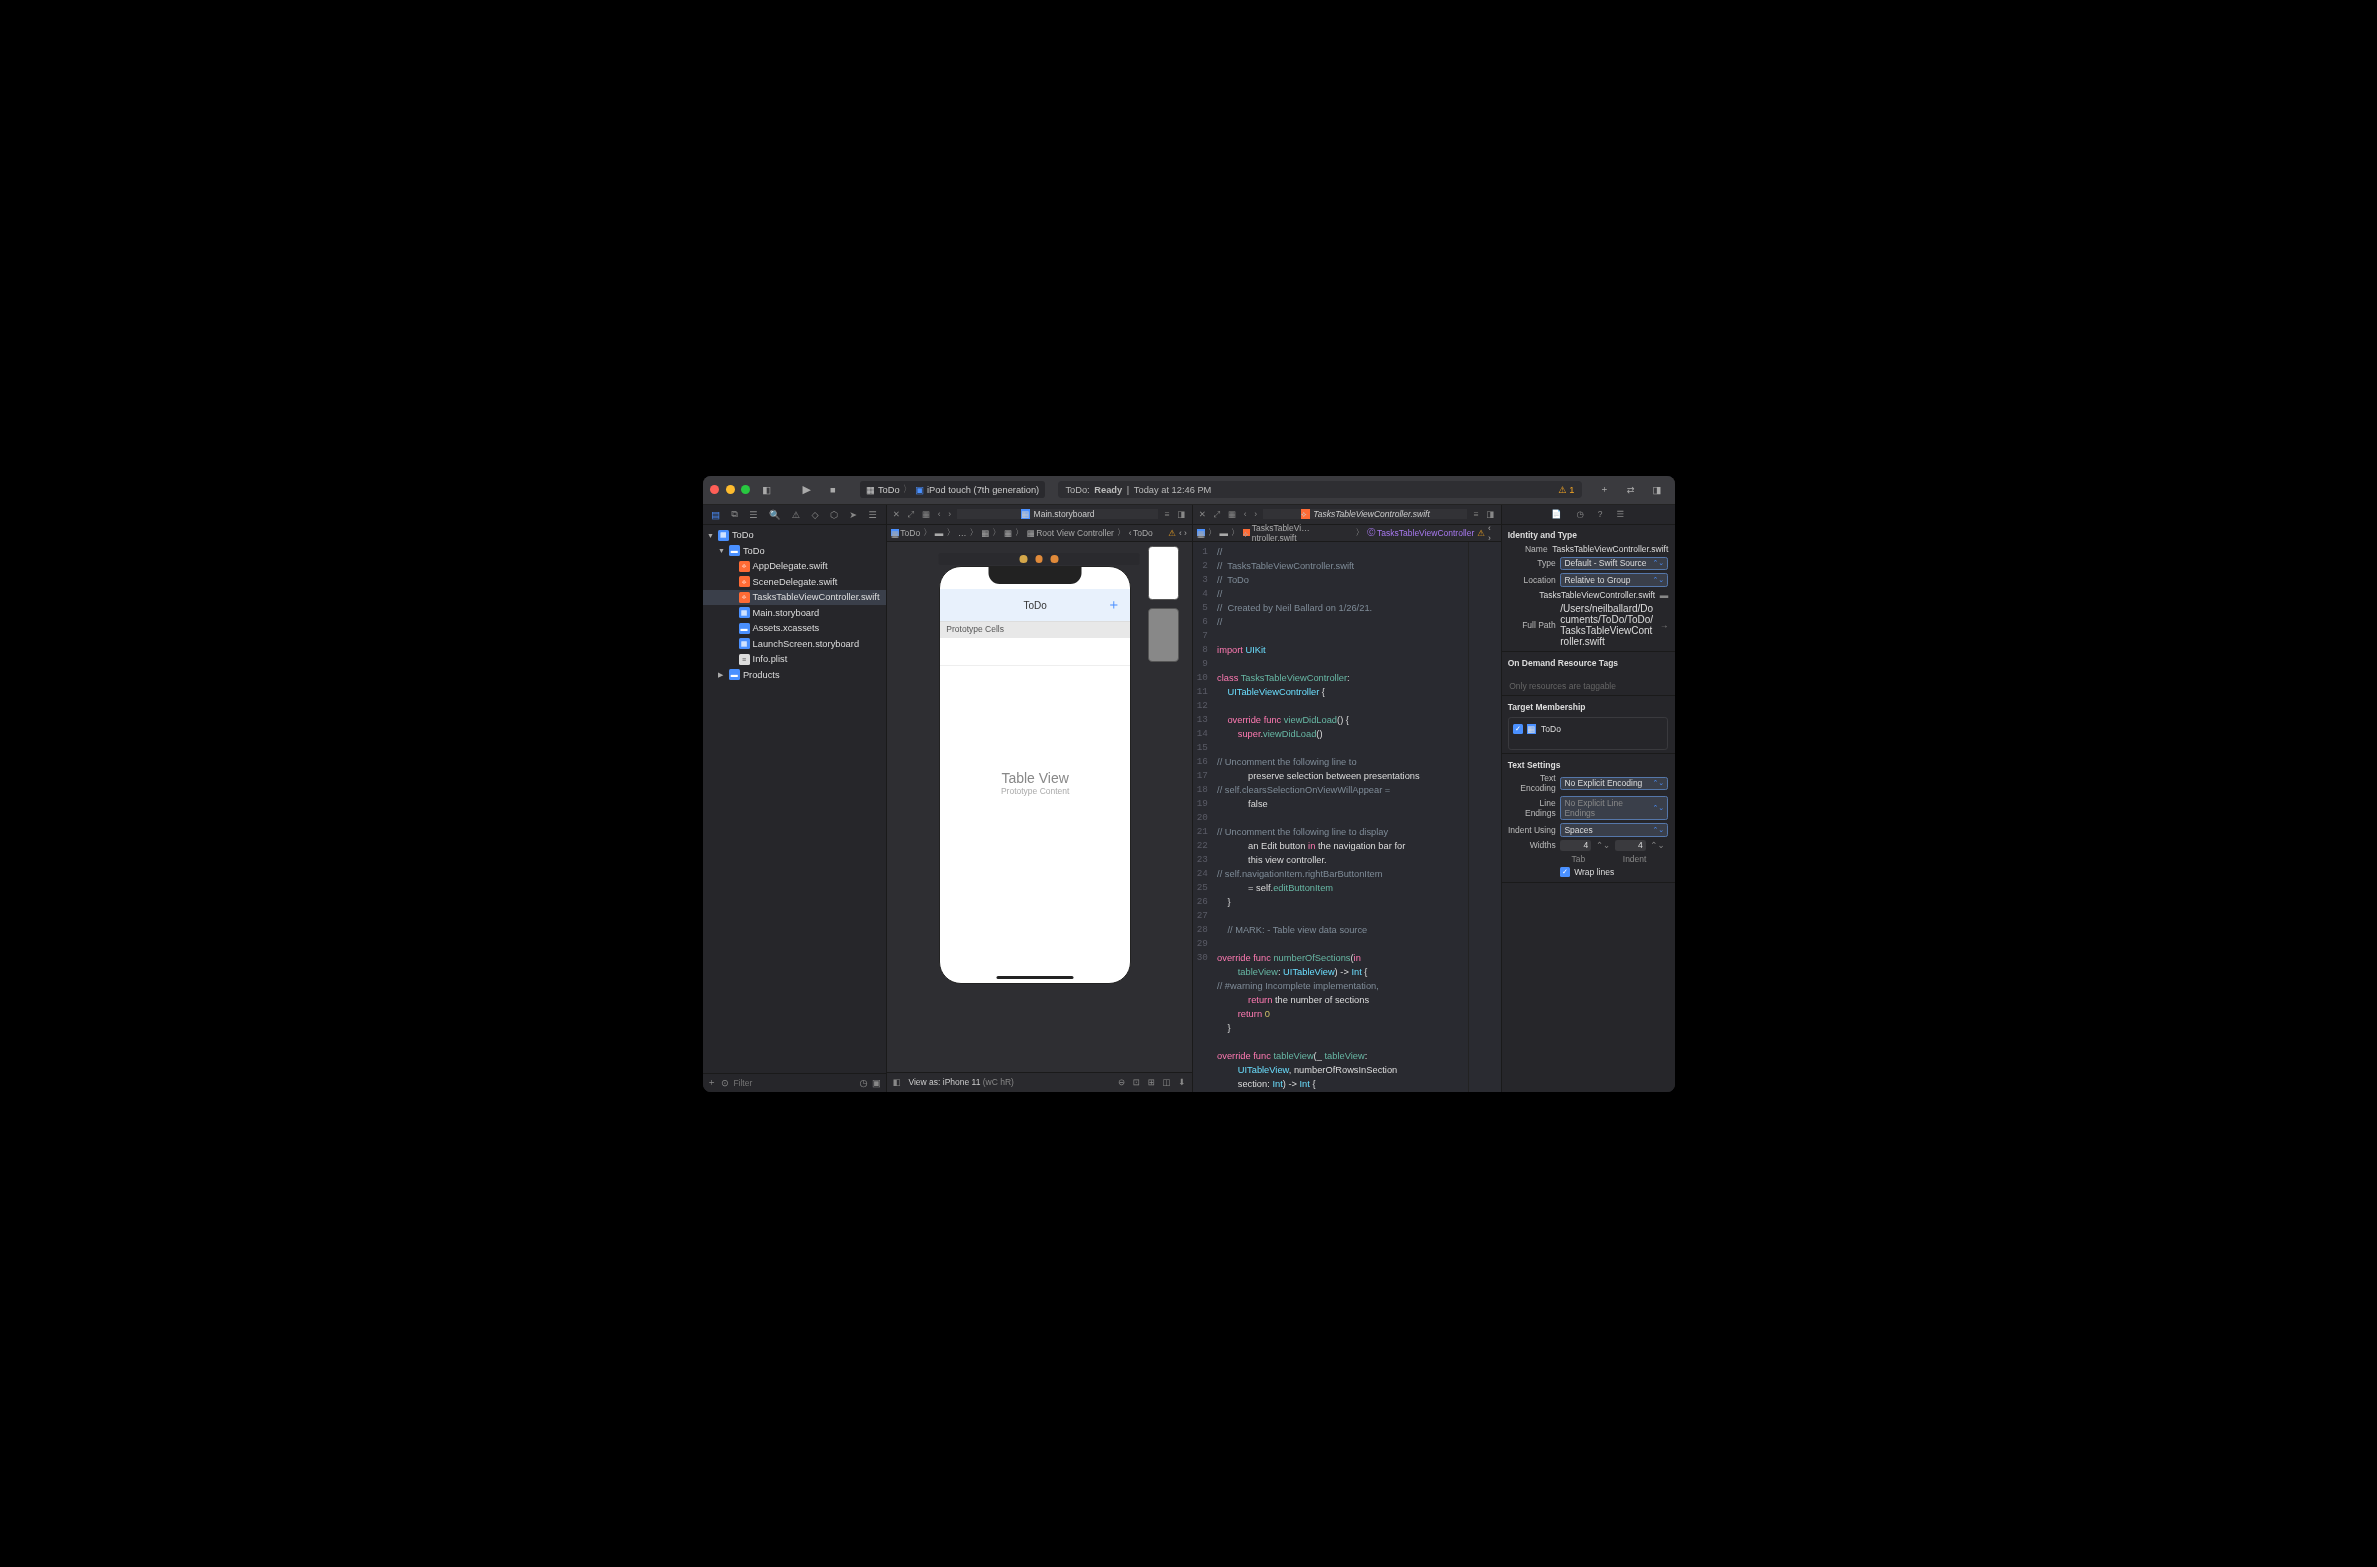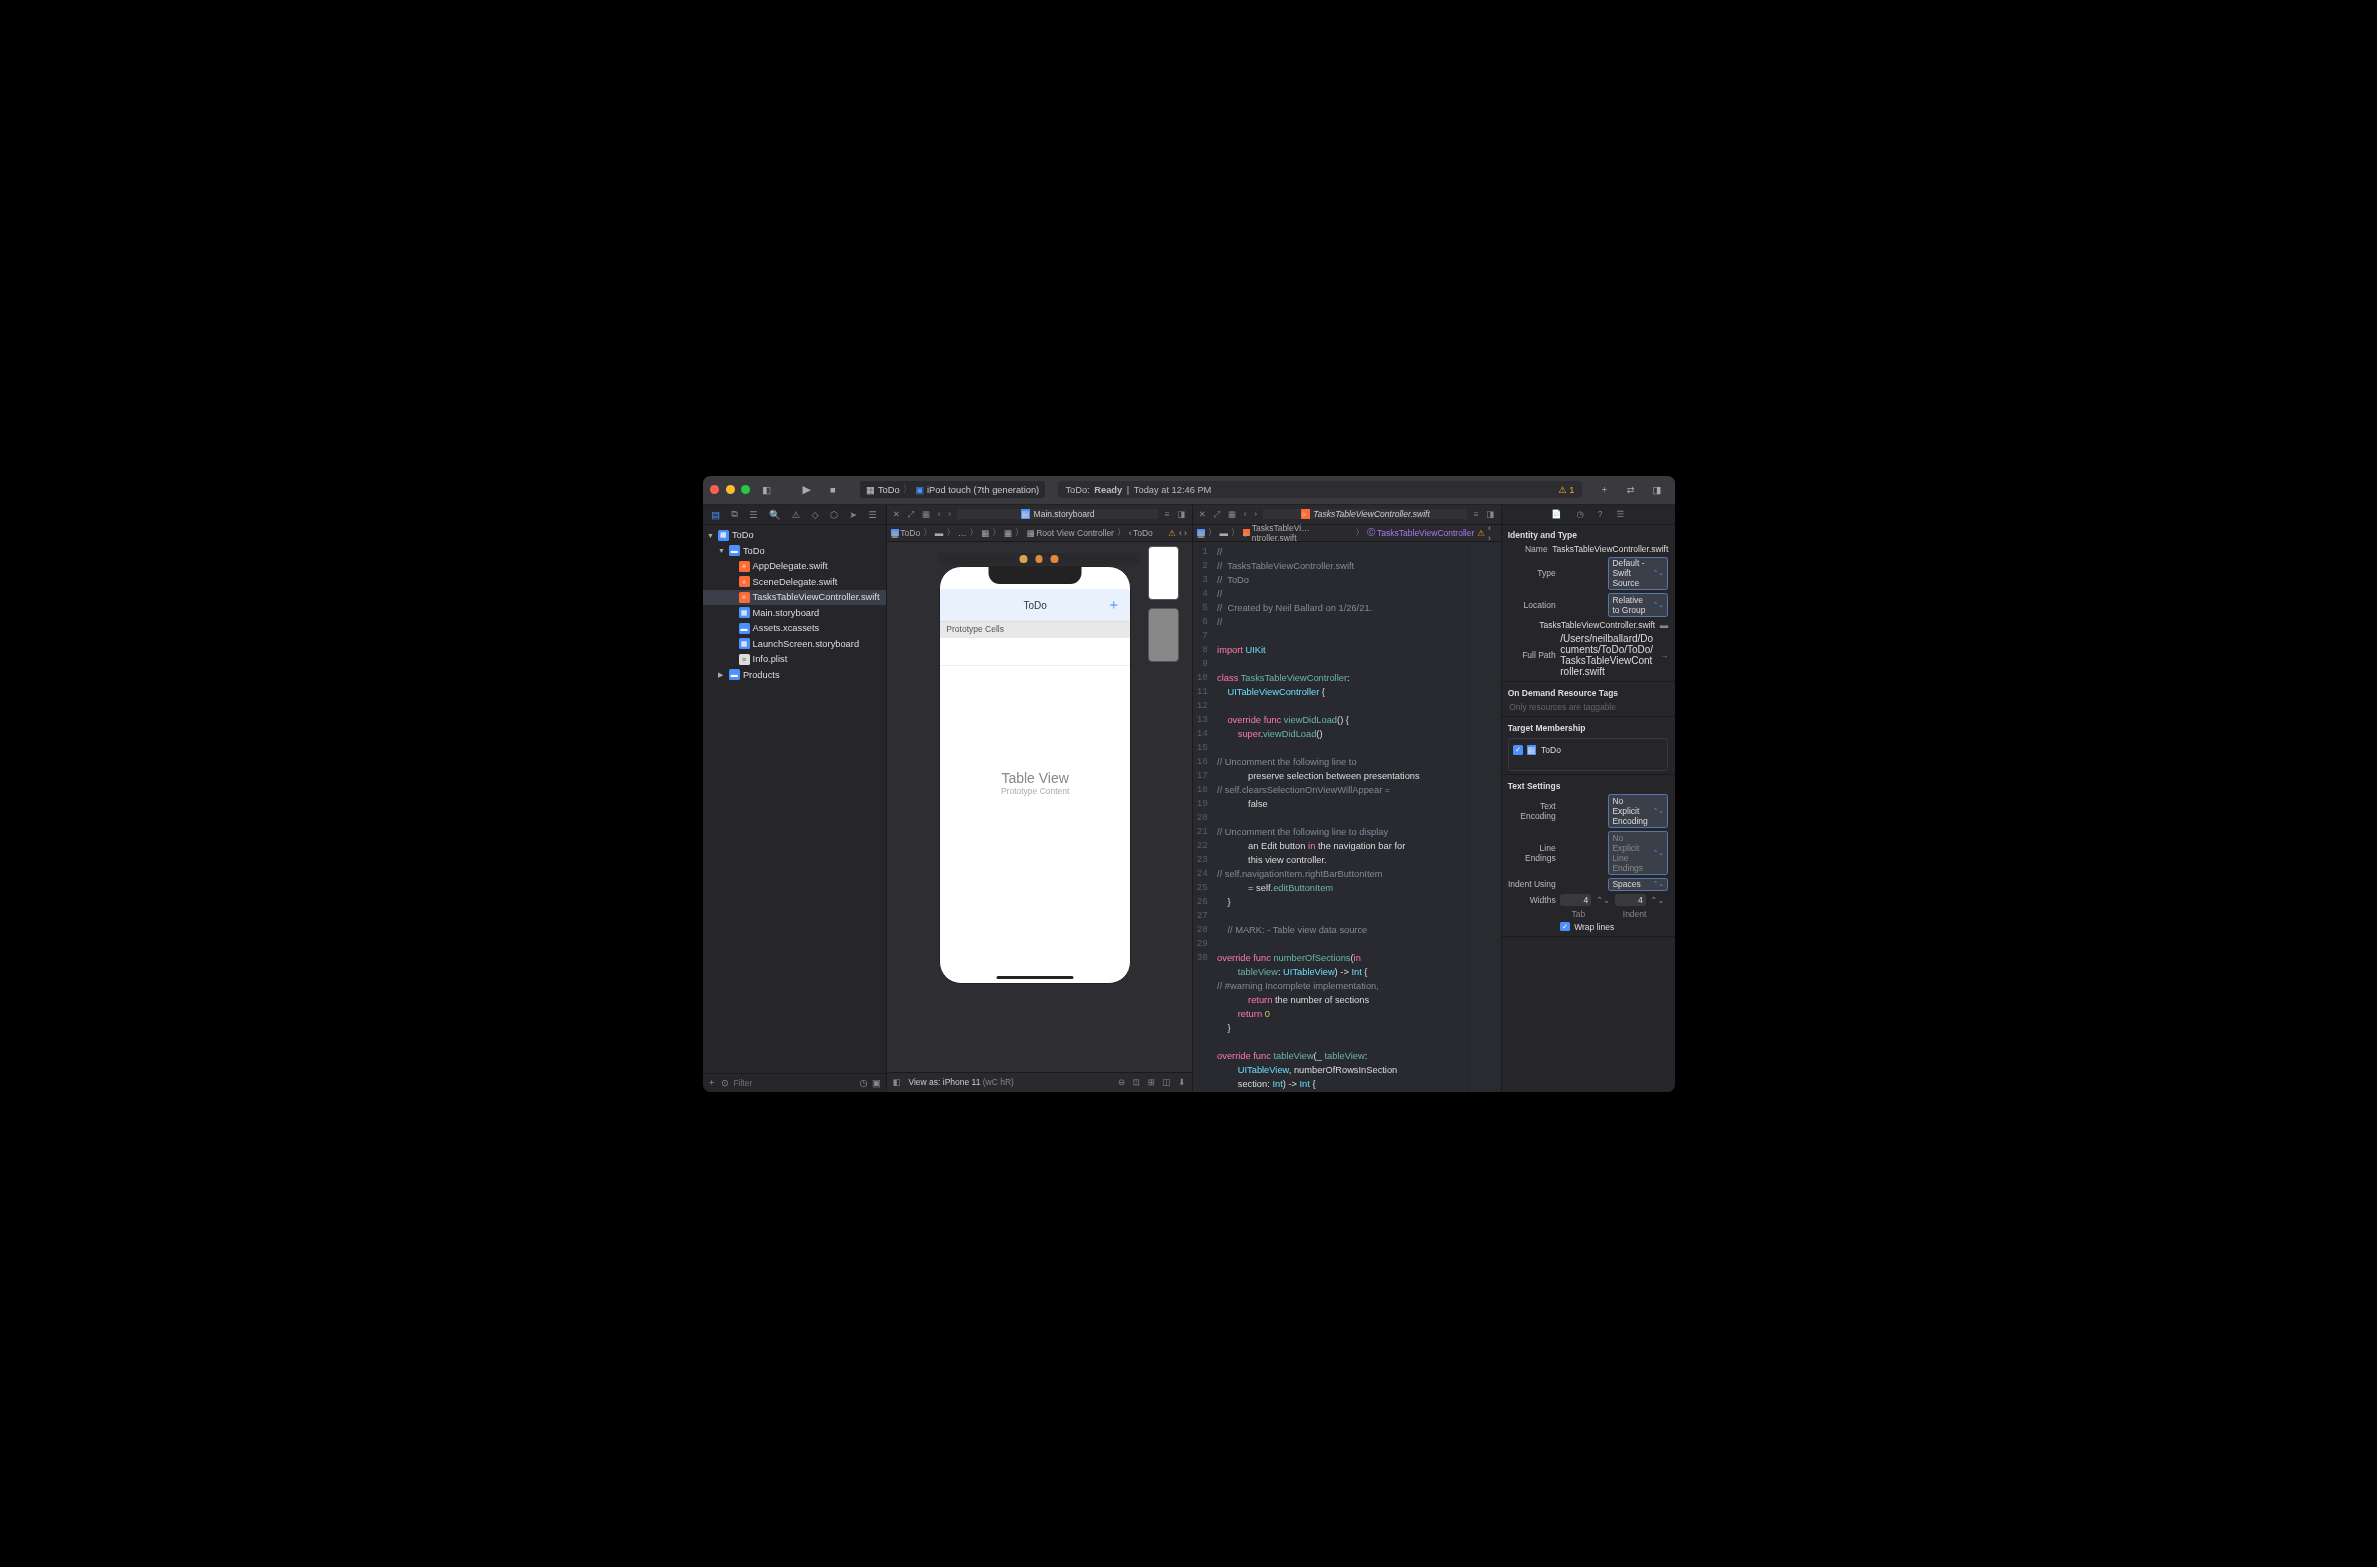--- a/index.html
+++ b/index.html
@@ -75,26 +75,26 @@
 .line21{background:#35363e;display:inline-block;width:100%;}
 .minicod{width:33px;background:#2a2b31;border-left:0.8px solid #222;}
 .insp{width:174px;background:#26262a;border-left:0.8px solid #1a1a1a;display:flex;flex-direction:column;font-size:8.5px;}
 .insp-icons{height:20px;display:flex;align-items:center;justify-content:center;gap:14px;color:#888;border-bottom:0.8px solid #1a1a1a;}
 .insp-icons .active{color:#4a90ff;}
 .insp-sec{padding:3.1px 6.2px;border-bottom:0.8px solid #1a1a1a;}
 .insp-h{color:#ddd;font-weight:600;padding:2.3px 0;}
 .row{display:flex;align-items:center;padding:1.5px 0;gap:4.6px;}
 .row .lbl{width:48px;text-align:right;color:#bbb;}
 .row .val{flex:1;color:#ddd;}
-.sel-box{background:#3a3f4a;border:0.8px solid #5577aa;border-radius:2.3px;padding:0.8px 3.1px;display:flex;align-items:center;justify-content:space-between;margin-left:48px;}
+.sel-box{background:#3a3f4a;border:0.8px solid #5577aa;border-radius:2.3px;padding:0.8px 3.1px;display:flex;align-items:center;justify-content:space-between;}
 .sel-box .chev{color:#4a90ff;font-size:7px;}
 .chk{width:9.3px;height:9.3px;background:#4a90ff;border-radius:1.5px;display:inline-flex;align-items:center;justify-content:center;color:#fff;font-size:7px;}
 .targetbox{border:0.8px solid #3a3a3e;border-radius:3.1px;padding:4.6px;margin-top:3.1px;min-height:33px;}
 .numfield{background:#3a3a3e;border-radius:2.3px;padding:0.8px 3.1px;width:31px;text-align:right;}
-.subtx{color:#666;padding:1.5px;}
+.subtx{color:#666;padding:1.5px;margin-top:9px;}
 </style>
 </head>
 <body>
 
 <div class="window">
 
   <div class="titlebar">
     <div class="traffic">
       <div class="dot red"></div>
       <div class="dot yellow"></div>

